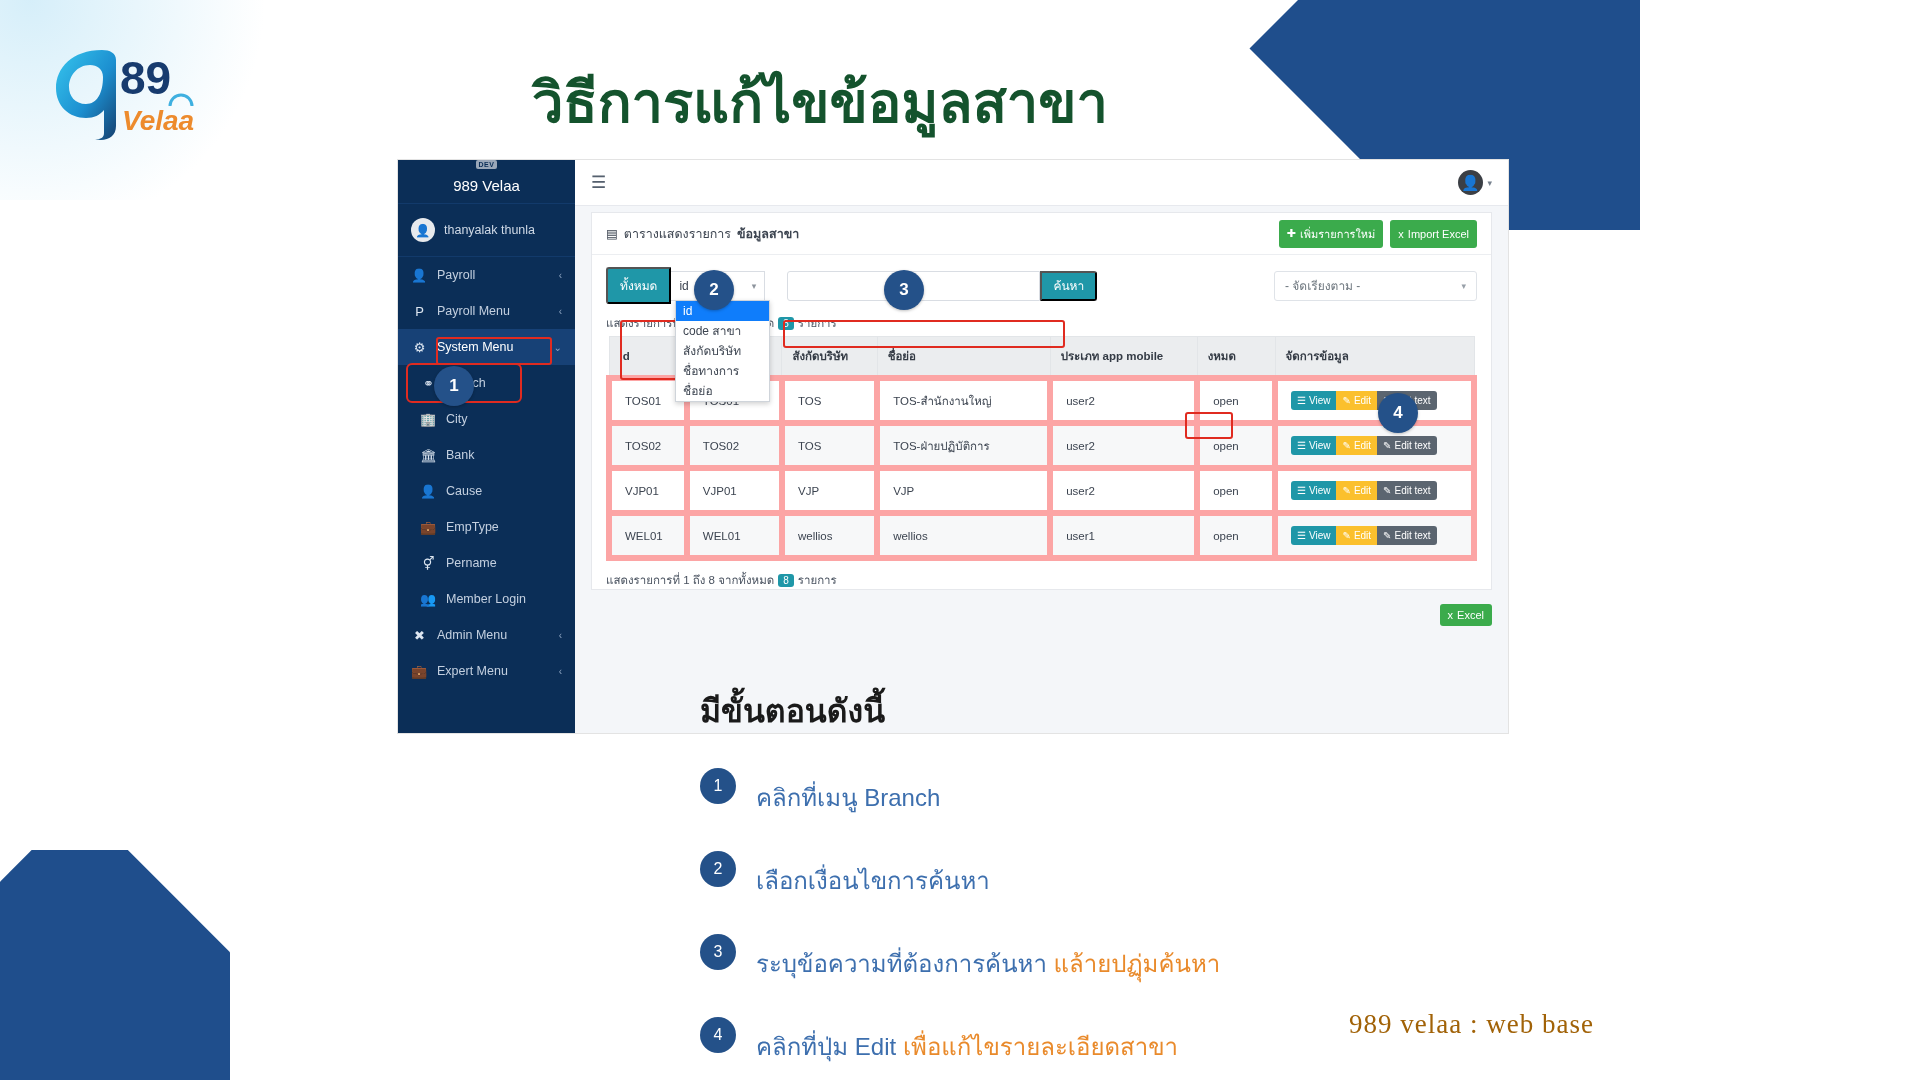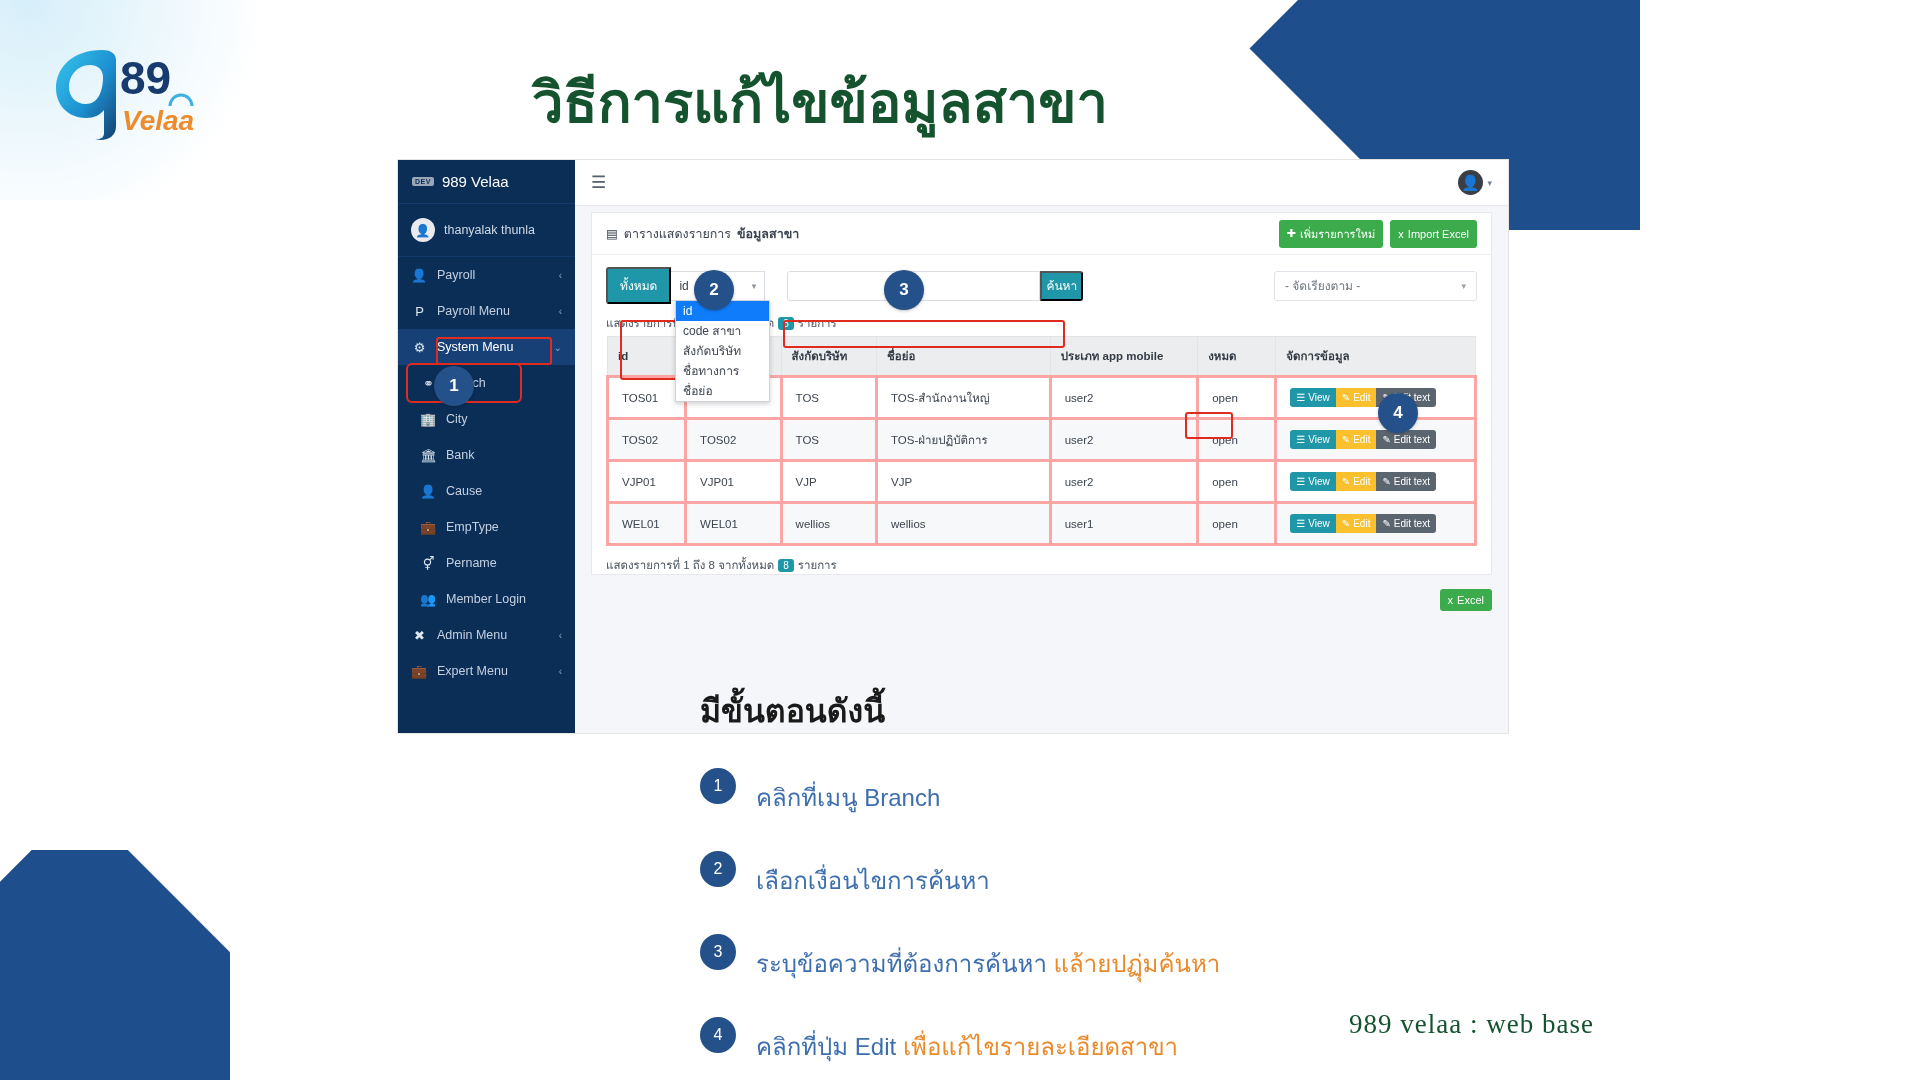--- a/index.html
+++ b/index.html
@@ -35,21 +35,21 @@
     font-size:56px; font-weight:bold; color:#14532d; letter-spacing:0px;
   }
 
   
   .shot { position:absolute; left:398px; top:160px; width:1110px; height:573px;
           background:#fff; box-shadow:0 0 0 1px #e3e3e3; }
 
   
   .sb { position:absolute; left:0; top:0; width:177px; height:573px; background:#0b2e57; }
   .sb-brand { height:44px; display:flex; align-items:center; gap:8px; padding:0 14px;
-              border-bottom:1px solid #123a6b; color:#fff; font-size:15px; }
+              border-bottom:1px solid #123a6b; color:#fff; font-size:15px;flex-direction:column; }
   .dev-badge { background:#9aa7b8; color:#0b2e57; font-size:7px; font-weight:bold;
                padding:1px 3px; border-radius:2px; letter-spacing:.5px;}
   .sb-user { height:53px; display:flex; align-items:center; gap:9px; padding:0 13px;
              border-bottom:1px solid #123a6b; }
   .avatar { width:24px; height:24px; border-radius:50%; background:#e8eaed;
             display:flex; align-items:center; justify-content:center; font-size:15px; color:#5d6670; }
   .sb-user span { color:#cfd9e6; font-size:12.5px; }
   .sb-item { display:flex; align-items:center; gap:9px; height:36px; padding:0 13px;
              color:#c4d0e0; font-size:12.5px; position:relative; }
   .sb-item .ic { width:17px; text-align:center; font-size:13px; color:#dde6f1; flex:0 0 17px; }
@@ -90,42 +90,42 @@
   .fl-left { display:flex; align-items:center; position:relative; }
   .btn-all { background:#1f97a8; color:#fff; font-size:12px; padding:7px 12px; border-radius:3px 0 0 3px; }
   .sel-cond { width:94px; height:30px; border:1px solid #d9dde3; border-left:0;
               background:#fff; font-size:12px; color:#444; padding:0 8px;
               display:flex; align-items:center; justify-content:space-between; }
   .sel-cond .cv { color:#3c4450; }
   .sel-cond .car { color:#8d949d; font-size:9px; }
   .search-wrap { display:flex; margin-left:22px; }
   .search-in { width:253px; height:30px; border:1px solid #d9dde3; background:#fff;
                border-radius:3px 0 0 3px; }
-  .btn-search { background:#1f97a8; color:#fff; font-size:12px; padding:0 4px;
+  .btn-search { background:#1f97a8; color:#fff; font-size:12px; padding:0 11px;
                 border-radius:0 3px 3px 0; display:flex; align-items:center; }
   .sel-sort { width:203px; height:30px; border:1px solid #dfe3e8; border-radius:3px;
               background:#fff; font-size:12px; color:#6c757d; padding:0 10px;
               display:flex; align-items:center; justify-content:space-between; }
   .sel-sort .car { color:#98a0a9; font-size:9px; }
 
   
   .dd-open { position:absolute; left:69px; top:33px; width:95px; background:#fff;
              border:1px solid #cfd4da; z-index:40; box-shadow:0 2px 5px rgba(0,0,0,.18); }
   .dd-open div { font-size:12px; color:#3c4450; padding:2px 7px; line-height:16px; }
   .dd-open div.sel { background:#0f7dfb; color:#fff; }
 
   .showing { font-size:11.5px; color:#4a5360; padding:6px 14px 4px 14px; display:flex;
              align-items:center; gap:4px; }
   .cntbadge { background:#1f97a8; color:#fff; font-size:10px; border-radius:3px; padding:1px 5px; }
 
   table { width:calc(100% - 28px); margin:0 14px; border-collapse:collapse; }
   thead th { background:#ebedef; font-size:11.5px; color:#343b45; text-align:left;
              padding:10px 10px; border:1px solid #e2e5e8; font-weight:bold; }
   tbody td { font-size:11.5px; color:#3c4450; padding:10px 13px;
-             border:3px solid #fca5a5; background:#fff; }
+             border:6px solid #fca5a5; background:#fff; }
   tbody tr:nth-child(even) td { background:#f7f8f9; }
   .act { display:flex; gap:0; }
   .a-btn { font-size:10px; color:#fff; padding:4px 6px; display:inline-flex;
            align-items:center; gap:3px; white-space:nowrap; }
   .a-view { background:#1f97a8; border-radius:3px 0 0 3px; }
   .a-edit { background:#fbc02d; }
   .a-etxt { background:#5b6570; border-radius:0 3px 3px 0; }
 
   .footrow { padding:10px 14px 0 14px; font-size:11.5px; color:#4a5360;
              display:flex; align-items:center; gap:4px; }
@@ -142,21 +142,21 @@
 
   
   .instr { position:absolute; left:700px; top:685px; width:1000px; }
   .instr h2 { font-size:32px; color:#1a1a1a; font-weight:bold; margin-bottom:18px; }
   .step { display:flex; align-items:center; gap:20px; margin-bottom:20px; }
   .step-n { width:36px; height:36px; border-radius:50%; background:#245189; color:#fff;
             font-size:16px; display:flex; align-items:center; justify-content:center; flex:0 0 36px; }
   .step-t { font-size:24px; color:#3d6fae; white-space:nowrap;margin-top:24px; }
   .step-t .or { color:#e98a2b; }
 
-  .footer-note { position:absolute; right:46px; bottom:40px; font-size:27px; color:#14532d;
+  .footer-note { position:absolute; right:46px; bottom:40px; font-size:27px; color:#a16207;
                  font-family:"Liberation Serif", serif; letter-spacing:1px; }
 </style>
 </head>
 <body>
 
 <div id="stage">
 
   <div class="corner-tl-fade"></div>
   <div class="corner-tr">
     <div class="b2"></div>

